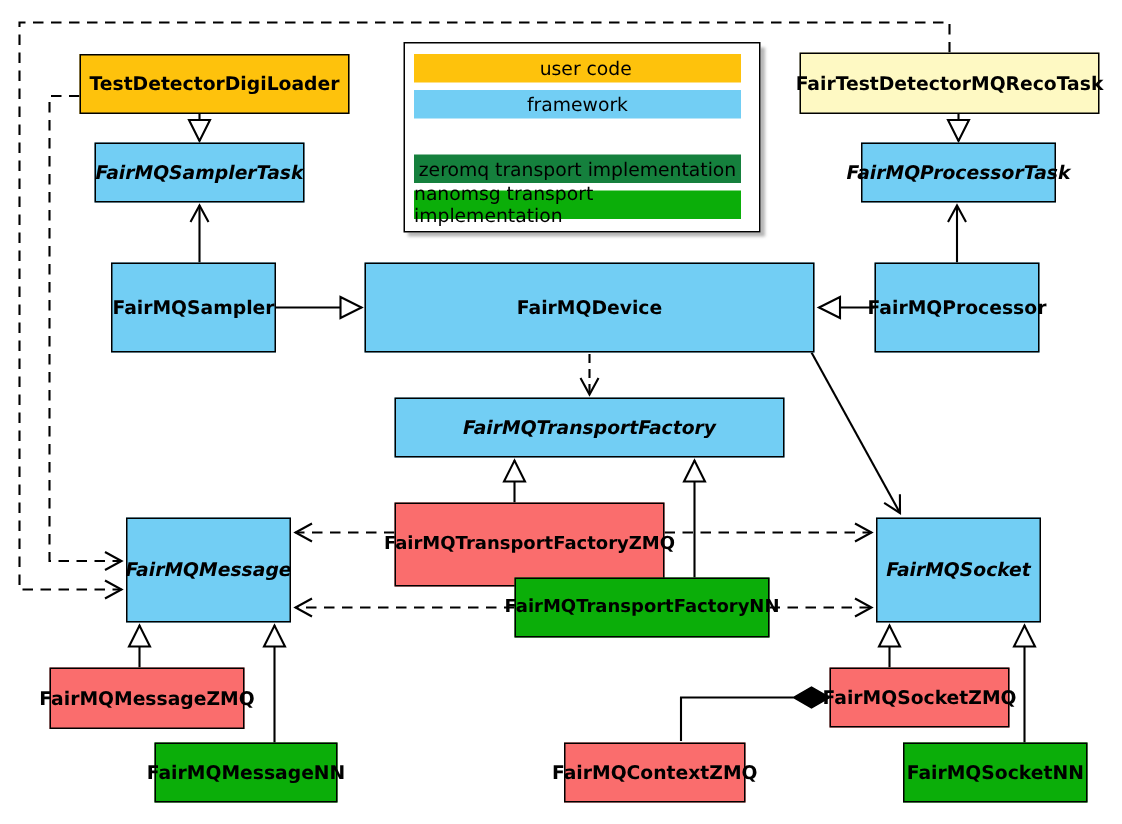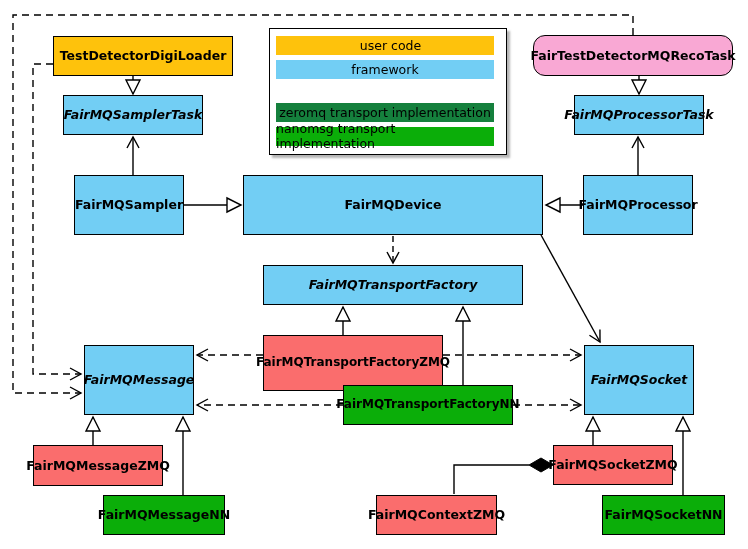--- a/index.html
+++ b/index.html
@@ -69,21 +69,21 @@
   </svg>
 
   <div id="legend">
     <div class="legend-item" style="background: rgb(254, 194, 12); padding-left: 11px;">user code</div>
     <div class="legend-item" style="background: rgb(114, 206, 244);">framework</div>
     <div class="legend-item" style="background: #15803d; margin-top: 20px;">zeromq transport implementation</div>
     <div class="legend-item" style="background: rgb(11, 174, 9);">nanomsg transport implementation</div>
   </div>
 
   <div class="node" style="left: 53px; top: 36px; width: 180px; height: 40px; background: rgb(254, 194, 12);">TestDetectorDigiLoader</div>
-  <div class="node" style="left: 533px; top: 35px; width: 200px; height: 41px; background: #f9a8d4; border-radius: 12px;">FairTestDetectorMQRecoTask</div>
+  <div class="node" style="left: 533px; top: 35px; width: 200px; height: 41px; background: #fef9c3;">FairTestDetectorMQRecoTask</div>
 
   <div class="node abstract" style="left: 63px; top: 95px; width: 140px; height: 40px; background: rgb(114, 206, 244);">FairMQSamplerTask</div>
   <div class="node abstract" style="left: 574px; top: 95px; width: 130px; height: 40px; background: rgb(114, 206, 244);">FairMQProcessorTask</div>
 
   <div class="node" style="left: 74px; top: 175px; width: 110px; height: 60px; background: rgb(114, 206, 244);">FairMQSampler</div>
   <div class="node" style="left: 243px; top: 175px; width: 300px; height: 60px; background: rgb(114, 206, 244);">FairMQDevice</div>
   <div class="node" style="left: 583px; top: 175px; width: 110px; height: 60px; background: rgb(114, 206, 244); text-align: right;">FairMQProcessor</div>
 
   <div class="node abstract" style="left: 263px; top: 265px; width: 260px; height: 40px; background: rgb(114, 206, 244);">FairMQTransportFactory</div>
 

